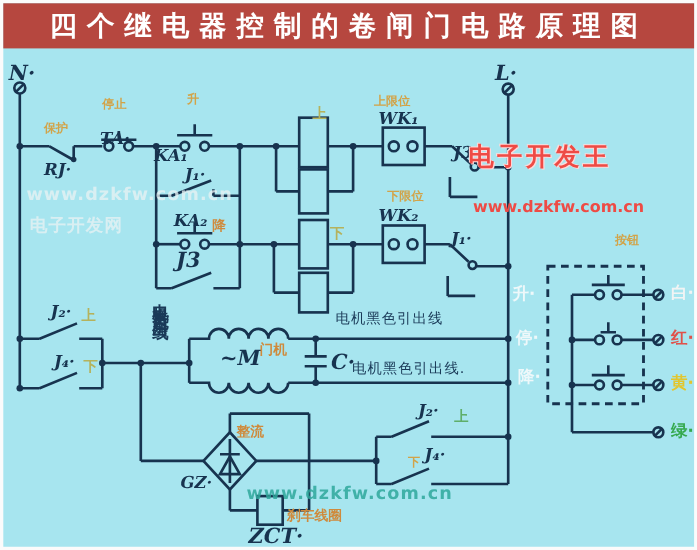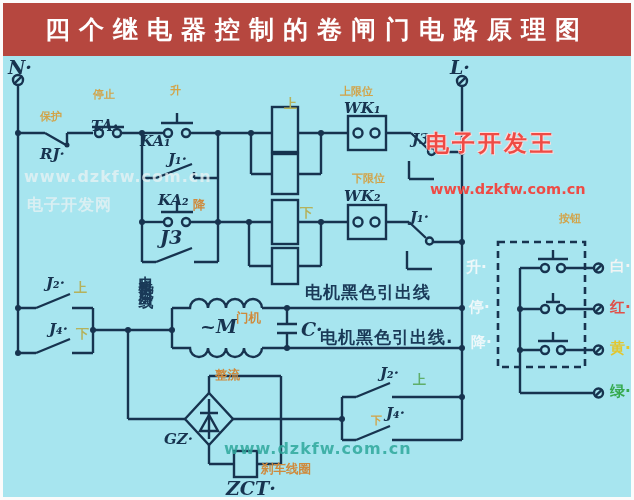--- a/index.html
+++ b/index.html
@@ -1,38 +1,38 @@
 <!DOCTYPE html>
 <html style="--bg: #a7e5ef; --line: #17334f; --titleBg: #b6473f; --titleFg: #ffffff; --yellow: #d2a348; --orange: #cf8a3c; --tag: #b5b25c; --tagGreen: #5fae6a; --lead: #1a3a58; --wmWhite: #e8f2f4; --wmRed: #ee4b45; --wmTeal: #2fa89c; --white: #eef8fa; --termWhite: #f2f4f4; --termRed: #e0514a; --termYellow: #e2c62e; --termGreen: #35a94e;"><head>
 <meta charset="utf-8">
 <style>
   html,body{margin:0;padding:0;background:#888;}
   #stage{position:relative;width:634px;height:500px;overflow:hidden;
          background:var(--bg);box-shadow:inset 0 0 0 3px #fbfbfb;
          font-family:"DejaVu Sans","Liberation Sans",sans-serif;}
-  #titlebar{position:absolute;left:3px;top:3px;right:3px;height:53px;
+  #titlebar{position:absolute;left:3px;top:3px;right:3px;height:41px;
             background:var(--titleBg);display:flex;align-items:center;justify-content:center;}
   #titlebar span{font-family:"DejaVu Serif","Liberation Serif",serif;
                  font-weight:bold;font-size:25px;color:var(--titleFg);
                  letter-spacing:9px;white-space:nowrap;}
   svg#circuit{position:absolute;left:0;top:0;}
   svg#circuit path, svg#circuit rect, svg#circuit line, svg#circuit polygon, svg#circuit circle{
       stroke:var(--line);stroke-width:2.4;fill:none;}
   svg#circuit .dot{fill:var(--line);stroke:none;}
   svg#circuit .oc{fill:var(--bg);}
   svg#circuit .dash{stroke-dasharray:7 5;stroke-width:2.6;}
   #labels{position:absolute;left:0;top:0;width:100%;height:100%;}
   .lb{position:absolute;white-space:nowrap;line-height:1;}
   .comp{font:italic bold 15px "DejaVu Serif","Liberation Serif",serif;color:var(--line);}
   .complg{font:italic bold 19px "DejaVu Serif","Liberation Serif",serif;color:var(--line);}
   .yel{font-weight:bold;font-size:11px;color:var(--yellow);}
   .orn{font-weight:bold;font-size:12.5px;color:var(--orange);}
   .tag{font-weight:bold;font-size:13px;color:var(--tag);}
   .taggreen{font-weight:bold;font-size:13px;color:var(--tagGreen);}
-  .lead{font-weight:bold;font-size:17px;color:var(--lead);letter-spacing:1px;text-align:right;}
+  .lead{font-weight:normal;font-size:13px;color:var(--lead);letter-spacing:1px;text-align:right;}
   .vlead{writing-mode:vertical-rl;font-weight:bold;font-size:15px;color:var(--lead);letter-spacing:3px;}
   .wmwhite{font-weight:bold;font-size:16px;color:var(--wmWhite);opacity:.78;letter-spacing:1px;}
   .wmred{font-weight:bold;font-size:14.5px;color:var(--wmRed);}
   .wmredlg{font-weight:bold;font-size:23px;color:var(--wmRed);letter-spacing:3px;
            text-shadow:1px 1px 0 #ffd9d9,-1px -1px 0 #ffd9d9;}
   .wmteal{font-weight:bold;font-size:16px;color:var(--wmTeal);opacity:.85;letter-spacing:1px;}
   .white{font-weight:bold;font-size:15px;color:var(--white);}
   .twhite{font-weight:bold;font-size:15px;color:var(--termWhite);}
   .tred{font-weight:bold;font-size:15px;color:var(--termRed);}
   .tyel{font-weight:bold;font-size:15px;color:var(--termYellow);}
@@ -234,21 +234,21 @@
       <span class="lb comp" style="left: 46px; top: 274px;">J₂·</span>
       <span class="lb tag" style="left: 74px; top: 281px;">上</span>
       <span class="lb comp" style="left: 49px; top: 320px;">J₄·</span>
       <span class="lb tag" style="left: 76px; top: 327px;">下</span>
       <span class="lb vlead" style="left: 138px; top: 264px;">电机黄色引出线.</span>
       <span class="lb complg" style="left: 200px; top: 315px;">~M</span>
       <span class="lb orn" style="left: 236px; top: 312px;">门机</span>
       <span class="lb complg" style="left: 301px; top: 318px;">C·</span>
       <span class="lb lead" style="left: 305px; top: 284px;">电机黑色引出线</span>
       <span class="lb lead" style="left: 320px; top: 329px;">电机黑色引出线.</span>
-      <span class="lb orn" style="left: 215px; top: 369px; text-align: right;">整流</span>
+      <span class="lb orn" style="left: 215px; top: 386px; text-align: right;">整流</span>
       <span class="lb comp" style="left: 164px; top: 430px;">GZ·</span>
       <span class="lb orn" style="left: 261px; top: 463px;">刹车线圈</span>
       <span class="lb complg" style="left: 226px; top: 477px;">ZCT·</span>
       <span class="lb wmteal" style="left: 224px; top: 441px;">www.dzkfw.com.cn</span>
       <span class="lb comp" style="left: 380px; top: 364px;">J₂·</span>
       <span class="lb taggreen" style="left: 413px; top: 373px;">上</span>
       <span class="lb comp" style="left: 386px; top: 404px;">J₄·</span>
       <span class="lb yel" style="left: 371px; top: 415px;">下</span>
       <span class="lb yel" style="left: 527px; top: 213px; margin-left: 32px;">按钮</span>
       <span class="lb white" style="left: 466px; top: 260px;">升·</span>

